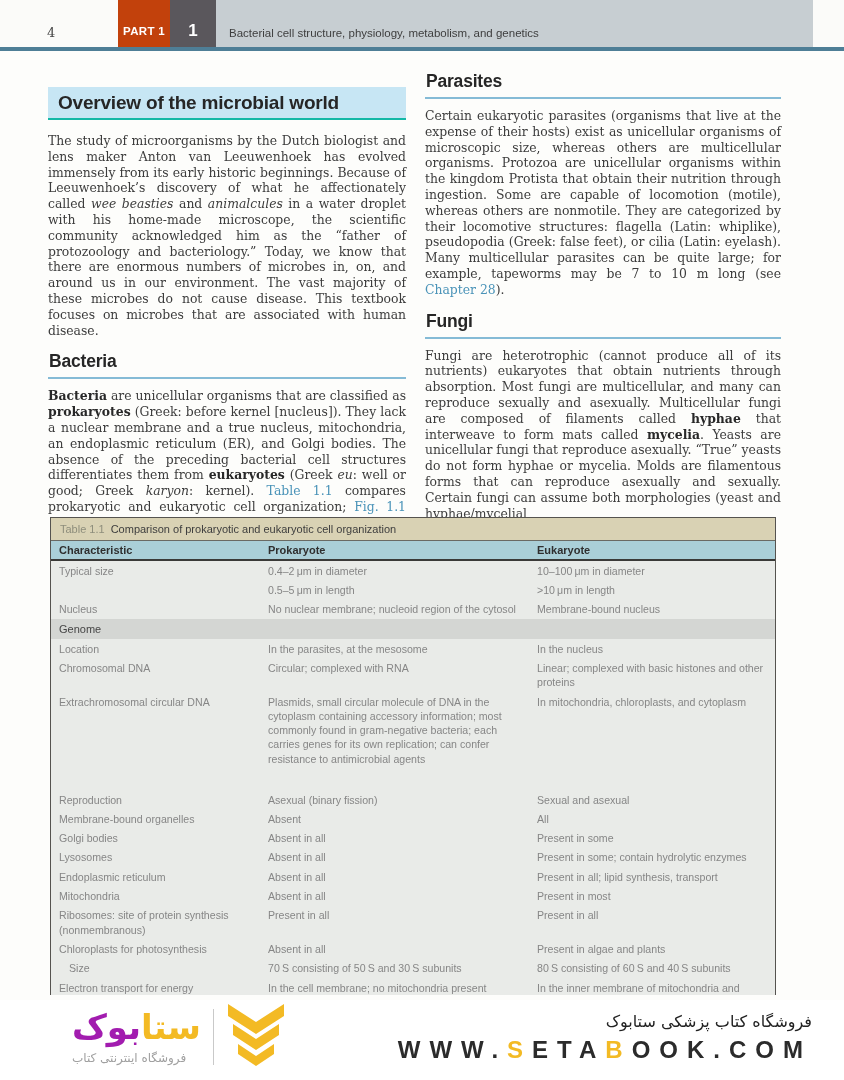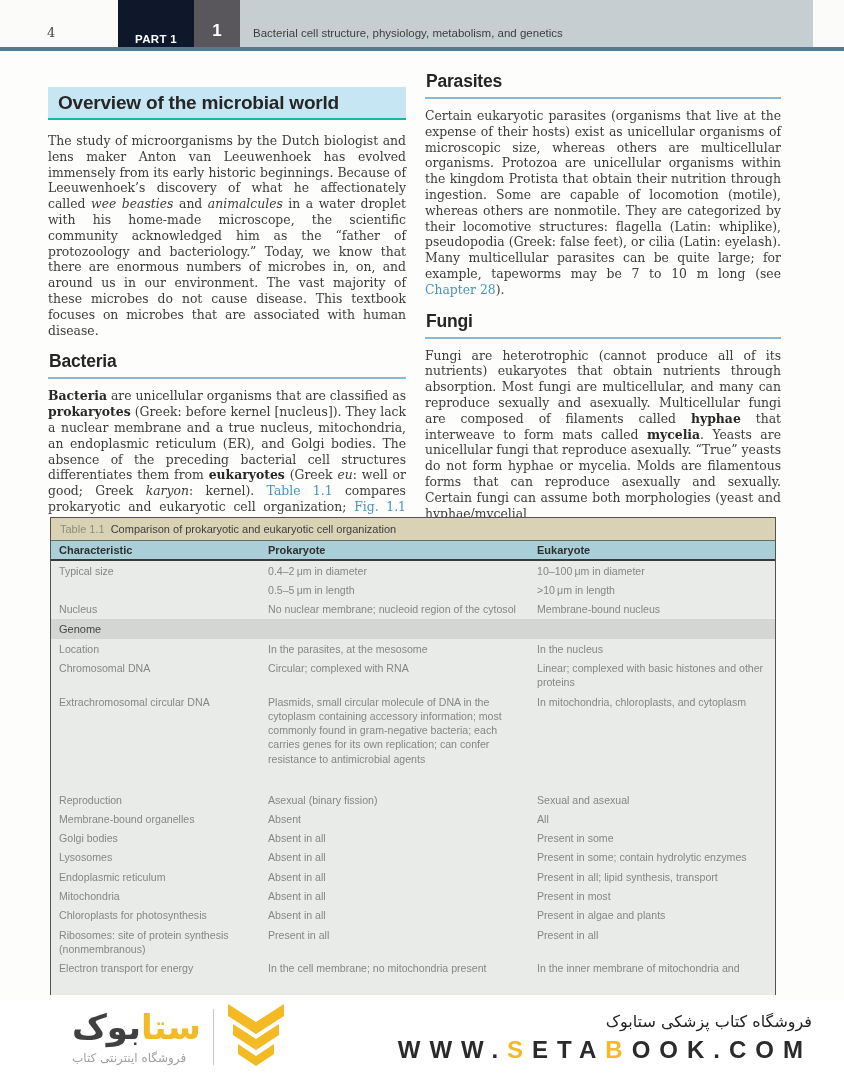--- a/index.html
+++ b/index.html
@@ -4,22 +4,22 @@
 <style>
   html,body{margin:0;padding:0;}
   body{
     width:844px;height:1080px;background:#fdfdfb;position:relative;overflow:hidden;
     font-family:"Liberation Sans",sans-serif;-webkit-font-smoothing:antialiased;
   }
   
   .hdr{display:flex;height:47px;background:#fbfbf9;}
   .hdr-pageno{width:118px;box-sizing:border-box;display:flex;align-items:flex-end;
     padding:0 0 7px 47px;font-size:13px;color:#474747;font-family:"DejaVu Serif",serif;}
-  .hdr-part{width:76px;background:#0f172a;color:#fff;display:flex;align-items:flex-end;
-    justify-content:center;padding-bottom:2px;font-size:11.5px;font-weight:bold;letter-spacing:.3px;}
+  .hdr-part{width:52px;background:#c2410c;color:#fff;display:flex;align-items:flex-end;
+    justify-content:center;padding-bottom:10px;font-size:11.5px;font-weight:bold;letter-spacing:.3px;}
   .hdr-chapnum{width:46px;background:#5a575c;color:#fff;display:flex;align-items:flex-end;
     justify-content:center;padding-bottom:6px;font-size:17px;font-weight:bold;}
   .hdr-title{flex:1;margin-right:31px;background:#c7ced2;display:flex;align-items:flex-end;
     padding:4px 0 8px 13px;font-size:11.5px;color:#3e3e3e;}
   .hdr-rule{height:4px;background:#4e7e96;}
   
   .columns{display:flex;gap:19px;box-sizing:border-box;height:466px;overflow:hidden;
     padding:0 63px 0 48px;}
   .col{width:358px;}
   .col-left{padding-top:36px;}
@@ -50,21 +50,21 @@
   tbody td.section-cell{background:#d4d6d3;color:#454545;font-size:11px;padding:3px 8px;}
   tbody td.indent{padding-left:18px;}
   tr.pad-row td{padding-bottom:24px;}
   
   .footer{position:absolute;left:0;right:0;bottom:0;height:80px;background:#fff;
     display:flex;align-items:center;justify-content:space-between;padding:0 32px 6px 72px;box-sizing:border-box;}
   .logo{display:flex;align-items:center;gap:12px;}
   .logo-textcol{display:flex;flex-direction:column;align-items:flex-end;direction:rtl;}
   .wordmark{font-size:34px;font-weight:bold;line-height:36px;font-family:"DejaVu Sans",sans-serif;}
   .wm-yellow{color:#f3ba24;}
-  .wm-gray{color:#404040;}
+  .wm-gray{color:#a21caf;}
   .logo-tagline{font-size:12px;color:#a0a0a0;margin-top:6px;font-family:"DejaVu Sans",sans-serif;}
   .logo-divider{width:1px;height:56px;background:#c9c9c9;}
   .footer-right{display:flex;flex-direction:column;align-items:flex-end;}
   .store-name{font-size:16px;color:#222;direction:rtl;font-family:"DejaVu Sans",sans-serif;margin-bottom:6px;}
   .website{font-size:24px;font-weight:bold;letter-spacing:9px;color:#2b2b2b;line-height:26px;}
   .website .run-y{color:#f3ba24;}
   .website .run-n{color:#2b2b2b;}
 </style>
 </head>
 <body>
@@ -162,28 +162,33 @@
           <td>Endoplasmic reticulum</td>
           <td>Absent in all</td>
           <td>Present in all; lipid synthesis, transport</td>
         </tr>
         <tr>
           <td>Mitochondria</td>
           <td>Absent in all</td>
           <td>Present in most</td>
         </tr>
         <tr>
-          <td>Chloroplasts for photosynthesis</td>
-          <td>Absent in all</td>
-          <td>Present in algae and plants</td>
-        </tr>
-        <tr>
           <td>Ribosomes: site of protein synthesis (nonmembranous)</td>
           <td>Present in all</td>
           <td>Present in all</td>
+        </tr>
+        <tr>
+          <td>Chloroplasts for photosynthesis</td>
+          <td>Absent in all</td>
+          <td>Present in algae and plants</td>
+        </tr>
+        <tr>
+          <td class="indent">Size</td>
+          <td>70 S consisting of 50 S and 30 S subunits</td>
+          <td>80 S consisting of 60 S and 40 S subunits</td>
         </tr>
         <tr>
           <td>Electron transport for energy</td>
           <td>In the cell membrane; no mitochondria present</td>
           <td>In the inner membrane of mitochondria and</td>
         </tr>
       </tbody>
   </table>
 </section>
 

